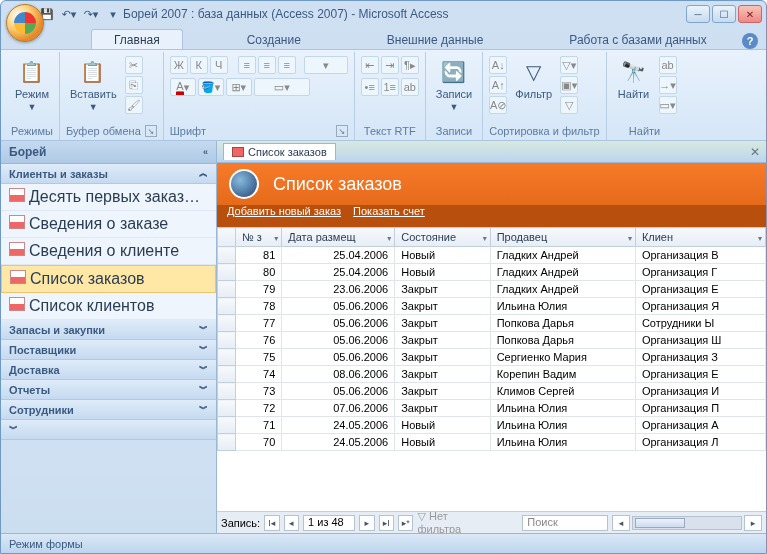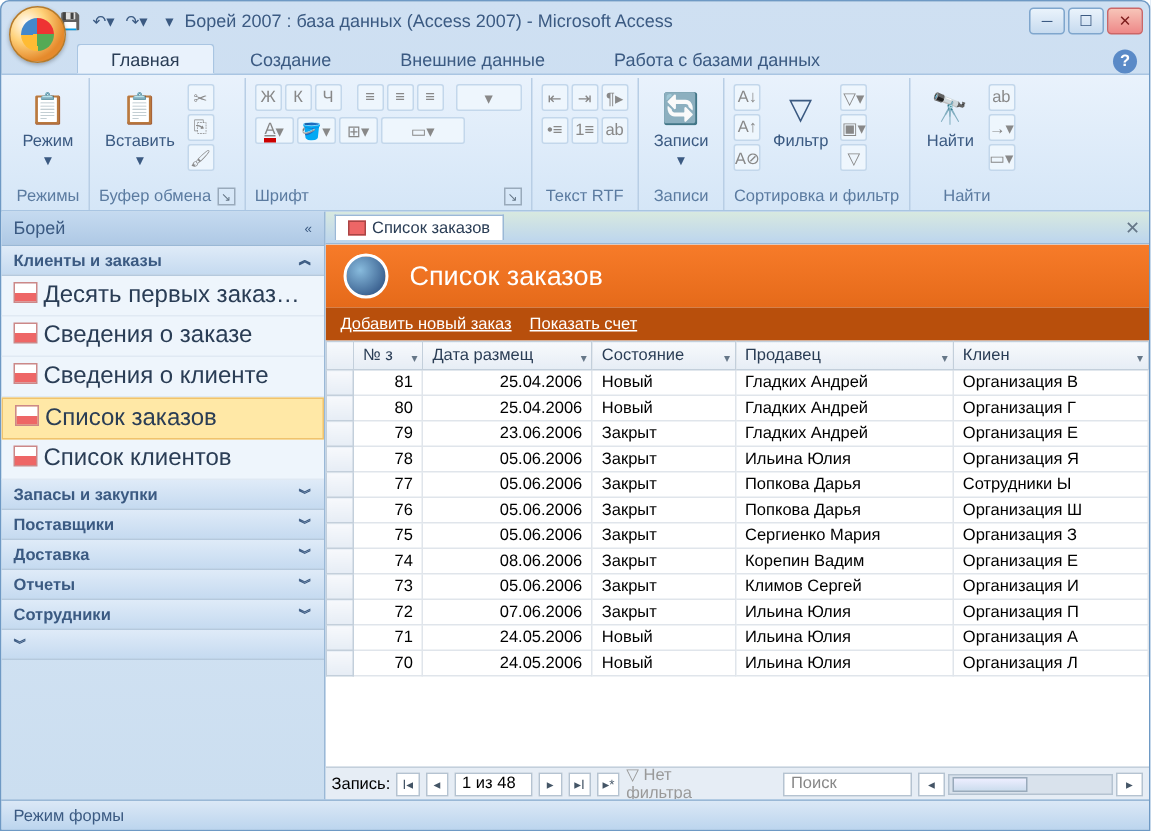--- a/index.html
+++ b/index.html
@@ -8,52 +8,52 @@
 .titlebar { height: 26px; display: flex; align-items: center; padding: 0 4px; font-size: 12px; color: #3b5a82; }
 .qa-toolbar { display: flex; gap: 2px; margin-left: 32px; align-items: center; }
 .qa-btn { width: 20px; height: 20px; display: flex; align-items: center; justify-content: center; border-radius: 2px; font-size: 11px; color: #3b5a82; }
 .title-text { flex: 1; font-size: 12px; }
 .win-controls { display: flex; gap: 2px; }
 .win-btn { width: 24px; height: 18px; border: 1px solid #7fa6cd; background: linear-gradient(#eaf3fb,#c7dbef); border-radius: 3px; display: flex; align-items: center; justify-content: center; font-size: 10px; color: #3b5a82; }
 .win-btn.close { background: linear-gradient(#f7c4b8,#e88); border-color:#c66; color:#7a1a1a; }
 .office-btn { position: absolute; top: 4px; left: 6px; width: 38px; height: 38px; border-radius: 50%; background: radial-gradient(circle at 30% 30%, #fff, #ffd27a 35%, #e58a2c 70%); border: 1px solid #b57a2a; box-shadow: 0 1px 3px rgba(0,0,0,.3); display: flex; align-items: center; justify-content: center; z-index: 5; }
 .office-btn::after { content:""; width: 22px; height: 22px; border-radius:50%; background: conic-gradient(#e33 0 25%, #5a5 0 50%, #fb3 0 75%, #48c 0 100%); }
 .tabbar { height: 22px; display: flex; align-items: flex-end; padding-left: 50px; gap: 2px; font-size: 12px; position: relative; }
-.tab { padding: 3px 22px 2px; color: #3b5a82; border-radius: 3px 3px 0 0; cursor: default; }
+.tab { padding: 3px 22px 2px; color: #3b5a82; border-radius: 3px 3px 0 0; cursor: default; margin-left: 40px; }
 .tab.active { background: #e9f2fc; border: 1px solid #a9c5e2; border-bottom: none; color: #2a3d55; }
 .help-icon { margin-left: auto; margin-right: 8px; width: 16px; height: 16px; border-radius:50%; background:#5a8ac7; color:#fff; font-size:11px; display:flex; align-items:center; justify-content:center; font-weight:bold; }
 .ribbon { background: linear-gradient(#e9f2fc, #d5e6f7); border-top: 1px solid #a9c5e2; border-bottom: 1px solid #a9c5e2; height: 92px; display: flex; padding: 2px 4px 0; gap: 0; }
 .rgroup { border-right: 1px solid #b8cee5; padding: 2px 6px; display: flex; flex-direction: column; }
 .rgroup-body { flex: 1; display: flex; align-items: flex-start; gap: 4px; padding-top: 2px; }
 .rgroup-label { font-size: 11px; color:#5b7ba0; text-align:center; padding-bottom: 1px; display:flex; justify-content:center; align-items:center; gap:4px; }
 .big-btn { display:flex; flex-direction:column; align-items:center; gap:2px; padding: 2px 4px; font-size:11px; color:#3b5a82; min-width: 42px; }
 .big-btn .ico { width: 28px; height: 28px; display:flex; align-items:center; justify-content:center; font-size:20px; }
 .small-btns { display:flex; flex-direction:column; gap:2px; }
 .font-group { display:flex; flex-direction:column; gap:4px; }
 .font-row { display:flex; gap:2px; align-items:center; }
 .fbtn { width: 18px; height: 18px; background:#eef6fd; border:1px solid #c3d7eb; display:flex; align-items:center; justify-content:center; font-size:11px; color:#888; border-radius:2px; }
 .dialog-launcher { width:12px; height:12px; border:1px solid #9ab; font-size:8px; display:flex; align-items:center; justify-content:center; color:#678; margin-left: auto; }
 .content { flex:1; display:flex; overflow:hidden; background:#c7dbef; }
 .navpane { width: 216px; background: linear-gradient(#dbe8f6,#cbdef0); border-right:1px solid #9ab8d6; display:flex; flex-direction:column; font-size:12px; }
-.nav-header { background: linear-gradient(#c5daf0,#afc9e5); padding: 4px 8px; font-weight:normal; color:#3b5a82; display:flex; align-items:center; justify-content:space-between; border-bottom:1px solid #9ab8d6; }
+.nav-header { background: linear-gradient(#c5daf0,#afc9e5); padding: 4px 8px; font-weight:bold; color:#3b5a82; display:flex; align-items:center; justify-content:space-between; border-bottom:1px solid #9ab8d6; }
 .nav-group { background: linear-gradient(#dfebf8,#c5daf0); padding: 3px 8px; font-weight:bold; color:#3b5a82; display:flex; align-items:center; justify-content:space-between; border-bottom:1px solid #b5c9dd; cursor:default; font-size:11px; }
 .nav-items { background:#eef5fc; }
 .nav-item { padding: 4px 8px 4px 28px; position:relative; color:#2a3d55; cursor:default; border-bottom:1px solid #e0e9f3; font-size:16px; white-space:nowrap; overflow:hidden; text-overflow:ellipsis; }
 .nav-item.selected { background:#ffe8a6; border:1px solid #f0c36d; }
 .nav-item::before { content:""; position:absolute; left:8px; top:4px; width:14px; height:12px; background:#fff; border:1px solid #c88; }
 .nav-item.form-ico::before { background: linear-gradient(#fff 50%, #e66 50%); }
 .main-area { flex:1; display:flex; flex-direction:column; overflow:hidden; }
 .doc-tabbar { height:22px; background: linear-gradient(#d8e9df,#bcd5ee); display:flex; align-items:center; padding-left:6px; gap:4px; border-bottom:1px solid #9ab8d6; }
 .doc-tab { background:#fff; border:1px solid #9ab8d6; border-bottom:none; padding:2px 8px; font-size:11px; display:flex; align-items:center; gap:4px; color:#2a3d55; }
 .doc-tab .ico { width:12px; height:10px; background:#e66; border:1px solid #a44; }
 .doc-close { margin-left:auto; margin-right:6px; color:#678; font-size:12px; }
 .form-view { flex:1; background:#fff; display:flex; flex-direction:column; overflow:hidden; }
 .form-header { background: linear-gradient(#f77b29, #e56a1a); color:#fff; height: 42px; display:flex; align-items:center; padding: 0 12px; gap: 14px; font-size: 18px; }
 .form-header .logo { width: 30px; height:30px; border-radius:50%; background: radial-gradient(circle at 35% 35%, #8bd, #247); border:2px solid #fff; }
-.form-toolbar { background:#b84f0c; height:22px; display:flex; align-items:center; gap:12px; padding: 0 10px; font-size:11px; }
+.form-toolbar { background:#b84f0c; height:22px; display:flex; gap:12px; padding: 0 10px; font-size:11px; }
 .form-toolbar a { color:#fff; text-decoration:underline; }
 .grid-wrap { flex:1; overflow:hidden; display:flex; flex-direction:column; }
 .grid { flex:1; overflow:auto; }
 table { border-collapse: collapse; width: 100%; font-size: 11px; }
 th { background: linear-gradient(#f7f9fc,#e6edf5); border:1px solid #c3cfdb; padding: 3px 6px; font-weight: normal; color:#2a3d55; text-align:left; position:relative; white-space: nowrap; }
 th .sort { position:absolute; right:3px; top:6px; font-size:8px; color:#678; }
 td { border:1px solid #e0e5eb; padding: 2px 6px; white-space:nowrap; }
 td.row-sel { background: linear-gradient(#f7f9fc,#e6edf5); width:18px; border:1px solid #c3cfdb; }
 td.num { text-align:right; }
 .rec-nav { height:22px; background:#e6edf5; border-top:1px solid #c3cfdb; display:flex; align-items:center; font-size:11px; gap:4px; padding: 0 4px; }

